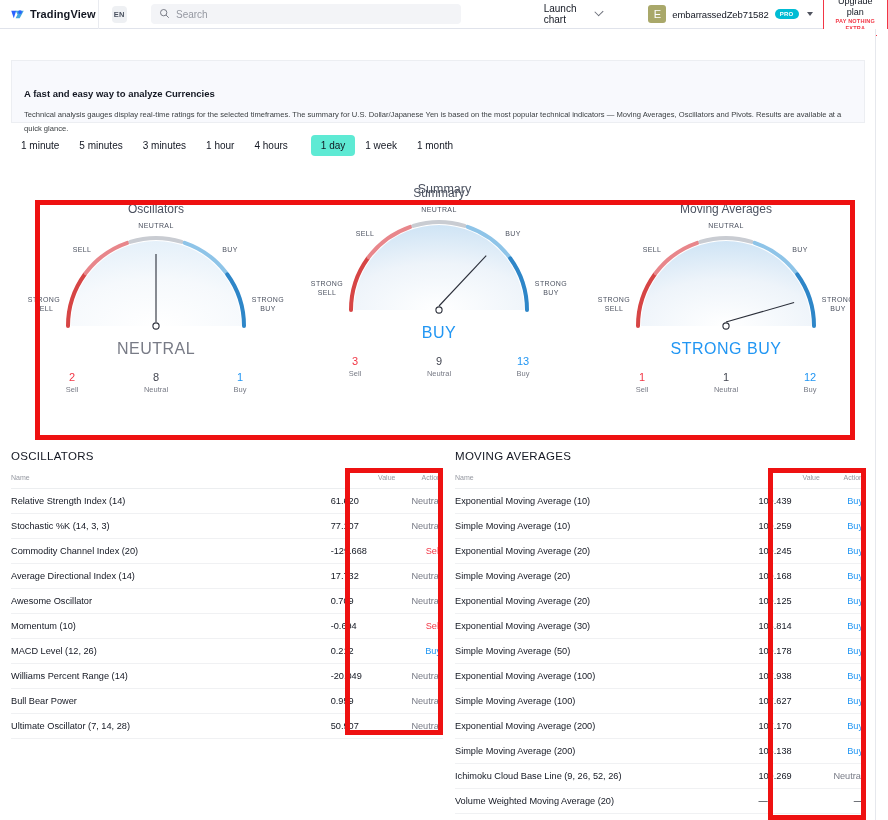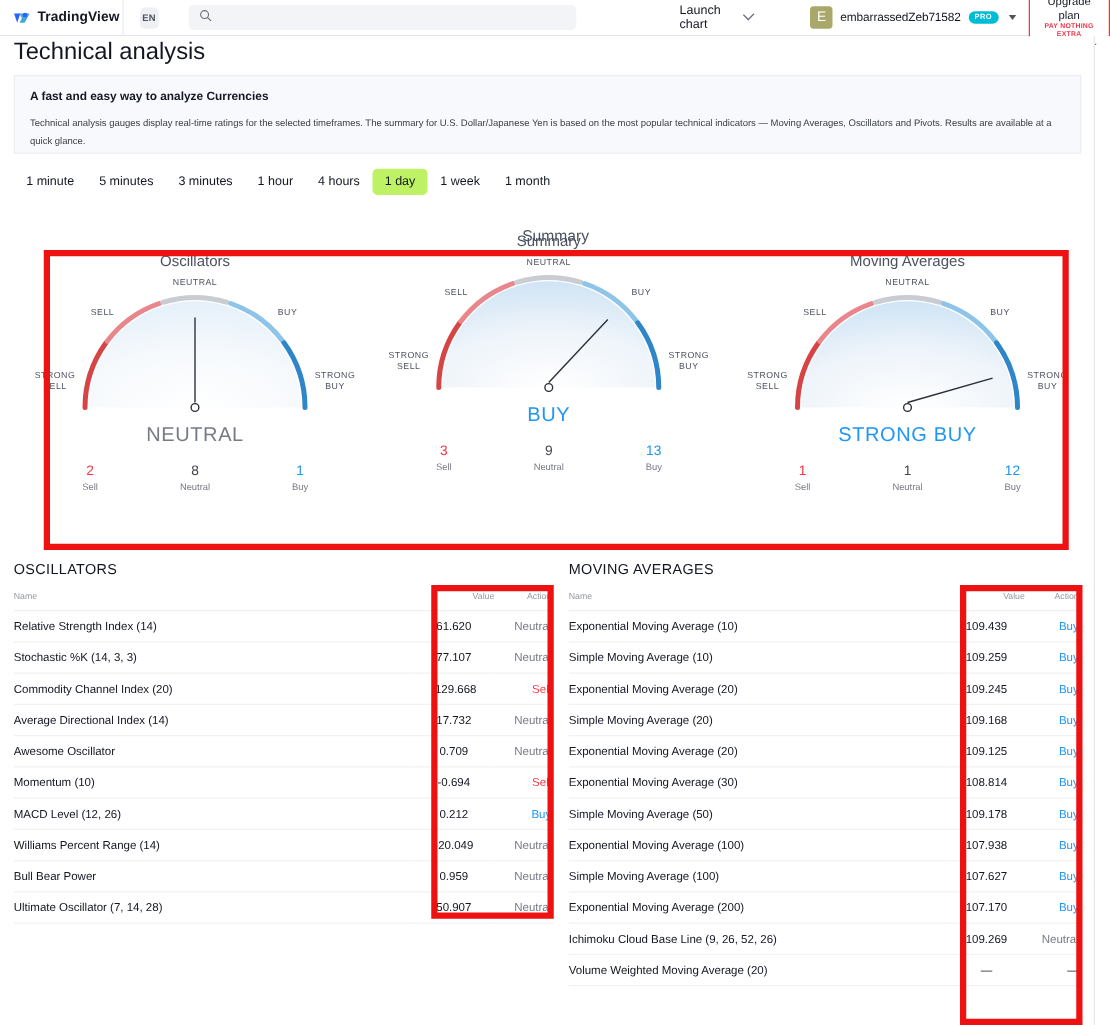--- a/index.html
+++ b/index.html
@@ -77,30 +77,30 @@
              border-right: 1px solid #e6e8ed; }
   .gutter { position: absolute; top: 29px; left: 877px; width: 11px; height: 791px; background: #fff; }
 
   .page-title { position: absolute; top: 31px; left: 11px; font-size: 19px; font-weight: 400; color: #131722; }
 
   .info-box {
     position: absolute; top: 60px; left: 11px; width: 854px; height: 63px;
     background: #f8f9fd; border: 1px solid #eceef2;
     padding: 11px 12px 0 12px;
   }
-  .info-title { font-size: 9.5px; font-weight: 700; color: #131722; margin-bottom: 9px; }
+  .info-title { font-size: 9.5px; font-weight: 700; color: #131722; margin-bottom: 9px; margin-top: 16px; }
   .info-text { font-size: 7.6px; line-height: 14px; color: #3c4043; }
 
   
   .tabs { position: absolute; top: 135px; left: 11px; display: flex; align-items: flex-start; gap: 0; }
   .tab {
     font-size: 10px; color: #131722; padding: 5px 10px; border-radius: 4px;
     cursor: pointer; white-space: nowrap;
   }
-  .tab.active { background: #bef264; color: #131722; }
+  .tab.active { background: #5eead4; color: #131722; margin-left: 13px; }
 
   
   .gauges-panel {
     position: absolute; top: 176px; left: 24px; width: 841px; height: 215px;
     background: #fff;
   }
   .summary-title { position: absolute; top: 6px; left: 0; width: 841px; text-align: center;
                    font-size: 12.5px; color: #4c5260; }
   .gauge-col { position: absolute; top: 26px; width: 260px; }
   .gauge-col.left   { left: 2px; }
@@ -134,21 +134,21 @@
   thead th {
     font-size: 7px; font-weight: 400; color: #9598a1; text-align: left;
     padding: 0 0 7px 0; border-bottom: 1px solid #eceef0;
   }
   thead th.val, thead th.act { text-align: right; }
   thead th.act { padding-right: 2px; }
   tbody td {
     font-size: 9.2px; color: #131722; padding: 7px 0 7px 0;
     border-bottom: 1px solid #f0f1f3; height: 22px; vertical-align: middle;
   }
-  tbody td.val { text-align: center; font-variant-numeric: tabular-nums; }
+  tbody td.val { text-align: left; font-variant-numeric: tabular-nums; }
   tbody td.act { text-align: right; padding-right: 2px; }
   td.act.Neutral { color: #787b86; }
   td.act.Buy { color: #2196f3; }
   td.act.Sell { color: #f23645; }
   td.act.none, td.val.none { color: #131722; }
   col.c-name { width: 74%; }
   col.c-val  { width: 15%; }
   col.c-act  { width: 11%; }
 </style>
 </head>
@@ -171,20 +171,21 @@
 
     <div class="lang-btn">EN</div>
 
     <div class="search-wrap">
       <span>
         <svg width="11" height="11" viewBox="0 0 16 16" fill="none">
           <circle cx="6.8" cy="6.8" r="4.6" stroke="#6a6d78" stroke-width="1.3"></circle>
           <line x1="10.3" y1="10.3" x2="14.2" y2="14.2" stroke="#6a6d78" stroke-width="1.3"></line>
         </svg>
       </span>
+      <input class="search-input" type="text" placeholder="Search" style="">
     </div>
 
     <div class="launch-chart">
       <span>Launch chart</span>
       <span class="chev"></span>
     </div>
 
     <div class="user-block">
       <span class="avatar">E</span>
       <span class="user-name">embarrassedZeb71582</span>
@@ -194,21 +195,20 @@
 
     <div class="upgrade-btn">
       <div class="upgrade-main">Upgrade plan</div>
       <div class="upgrade-sub">PAY NOTHING EXTRA</div>
     </div>
   </div>
 
   <div class="content"></div>
   <div class="gutter"></div>
 
-  <div class="page-title">Technical analysis</div>
 
   <div class="info-box">
     <div class="info-title">A fast and easy way to analyze Currencies</div>
     <div class="info-text">Technical analysis gauges display real-time ratings for the selected timeframes. The summary for U.S. Dollar/Japanese Yen is based on the most popular technical indicators — Moving Averages, Oscillators and Pivots. Results are available at a quick glance.</div>
   </div>
 
   <div class="tabs" id="tabs">
       <div class="tab">1 minute</div>
       <div class="tab">5 minutes</div>
       <div class="tab">3 minutes</div>
@@ -479,20 +479,25 @@
             <td>Simple Moving Average (100)</td>
             <td class="val">107.627</td>
             <td class="act Buy">Buy</td>
           </tr>
           <tr>
             <td>Exponential Moving Average (200)</td>
             <td class="val">107.170</td>
             <td class="act Buy">Buy</td>
           </tr>
           <tr>
+            <td>Simple Moving Average (200)</td>
+            <td class="val">106.138</td>
+            <td class="act Buy">Buy</td>
+          </tr>
+          <tr>
             <td>Ichimoku Cloud Base Line (9, 26, 52, 26)</td>
             <td class="val">109.269</td>
             <td class="act Neutral">Neutral</td>
           </tr>
           <tr>
             <td>Volume Weighted Moving Average (20)</td>
             <td class="val">—</td>
             <td class="act none">—</td>
           </tr>
         </tbody>

